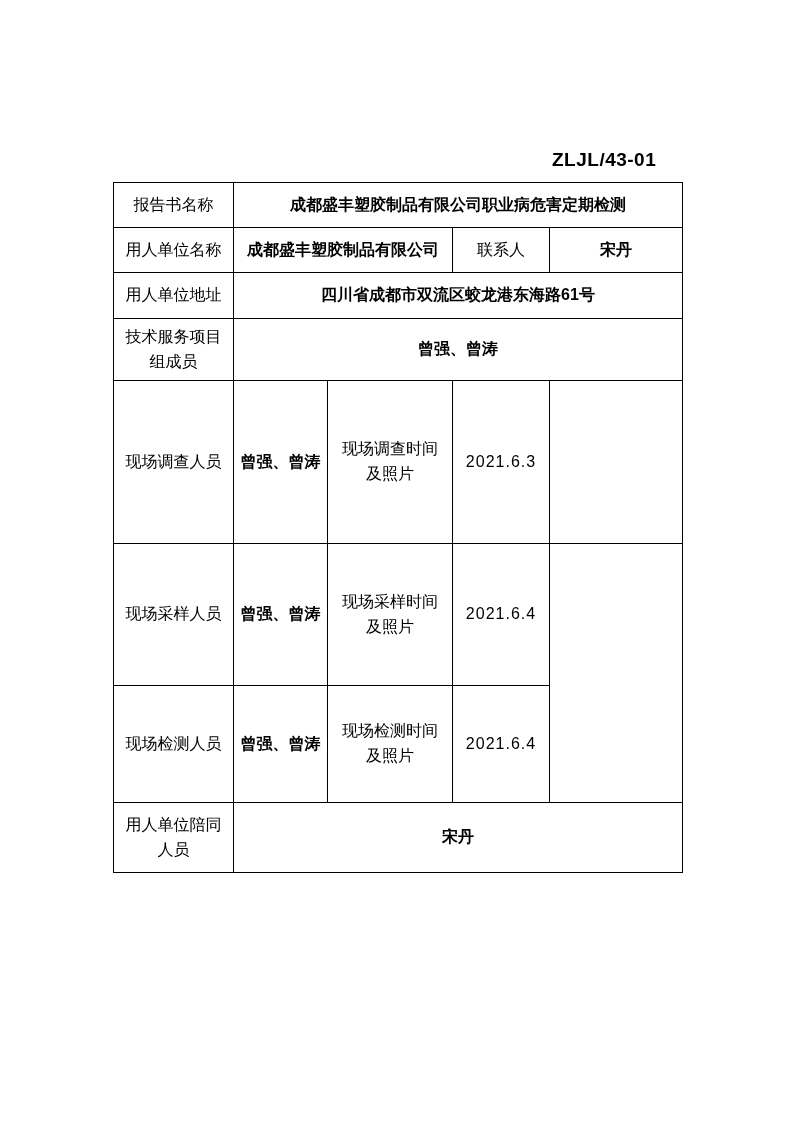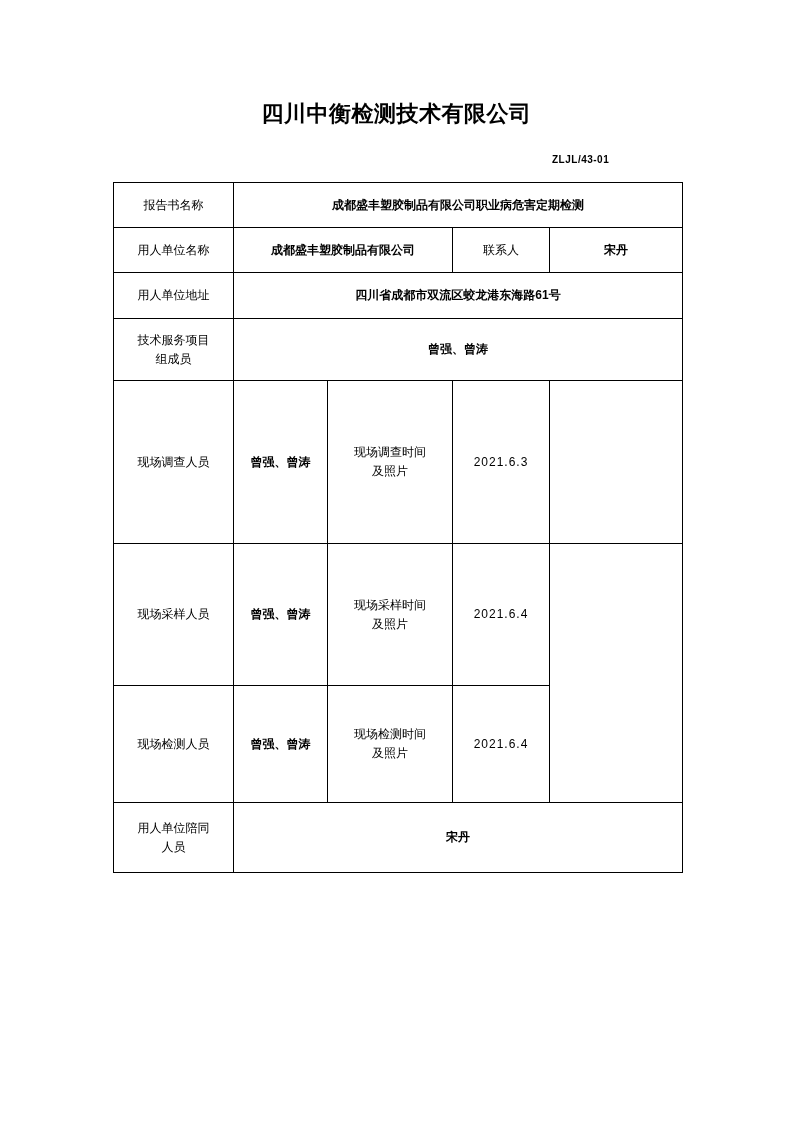--- a/index.html
+++ b/index.html
@@ -26,36 +26,36 @@
   .form-title {
     position: absolute;
     top: 141px; left: 210px;
     font-size: 22px; font-weight: 700;
     line-height: 28px;
     letter-spacing: 0.5px;
   }
   .form-code {
     position: absolute;
     top: 151px; left: 552px;
-    font-size: 10px; font-weight: 700;
+    font-size: 19px; font-weight: 700;
     line-height: 18px;
     letter-spacing: 0.5px;
   }
   table.report-table {
     position: absolute;
     left: 113px; top: 182px;
     width: 569px;
     border-collapse: collapse;
     table-layout: fixed;
   }
   table.report-table td {
     border: 1px solid #000000;
     text-align: center;
     vertical-align: middle;
-    font-size: 12px;
+    font-size: 16px;
     line-height: 1.55;
     padding: 2px 3px;
     white-space: pre-line;
     overflow: hidden;
   }
   table.report-table tr:nth-child(1) { height: 45px; }
   table.report-table tr:nth-child(2) { height: 45px; }
   table.report-table tr:nth-child(3) { height: 46px; margin-top: 13px; }
   table.report-table tr:nth-child(4) { height: 62px; }
   table.report-table tr:nth-child(5) { height: 163px; }
@@ -64,21 +64,20 @@
   table.report-table tr:nth-child(8) { height: 70px; }
   .lab { font-weight: 400; }
   .v   { font-weight: 700; }
   .date { font-weight: 400; letter-spacing: 1px; }
 </style>
 </head>
 <body>
 
 <div class="doc">
 
-  <div class="company-title">四川中衡检测技术有限公司</div>
 
 
   <div class="form-code">ZLJL/43-01</div>
 
   <table class="report-table">
     <colgroup>
       <col style="width:120px">
       <col style="width:94px">
       <col style="width:125px">
       <col style="width:97px">

